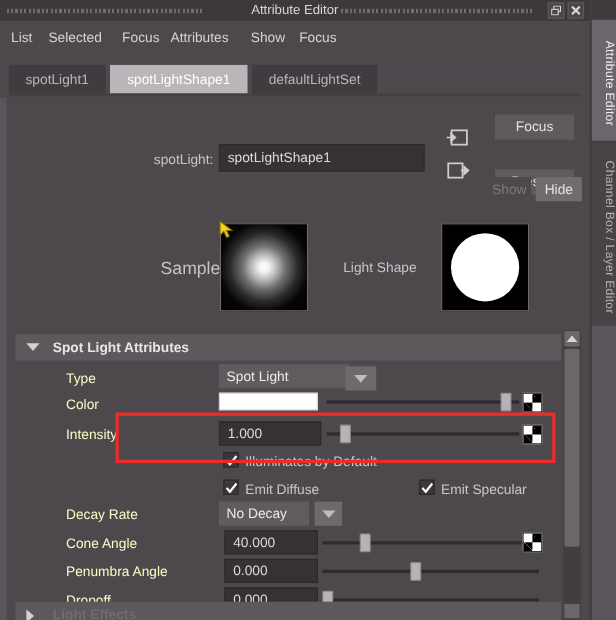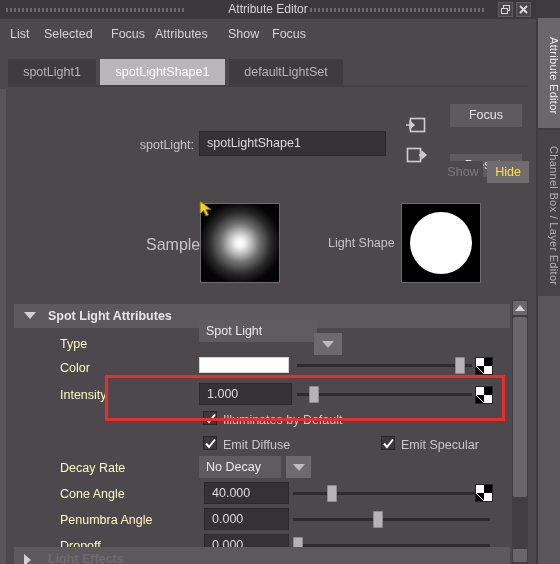--- a/index.html
+++ b/index.html
@@ -67,30 +67,30 @@
     background:#353135;border:1px solid #2c282c;box-sizing:border-box;
     line-height:23px;padding-left:7px;font-size:12.5px;color:#dcdcdc;cursor:text;}
   .icon-btn{position:absolute;width:22px;height:20px;cursor:pointer;}
   .icon-btn svg{display:block;}
 
   .sq-btn{position:absolute;background:#5e5a5e;color:#e3e3e3;font-size:12.5px;
     text-align:center;cursor:pointer;box-sizing:border-box;}
   .sq-btn.focus{left:450px;top:104px;width:72px;height:23px;line-height:23px;}
   .sq-btn.presets{left:450px;top:130px;width:72px;height:23px;line-height:23px;margin-top:24px;}
   .sq-btn.show{left:443px;top:161px;width:40px;height:22px;line-height:22px;background:#4c484c;color:#7d797d;}
-  .sq-btn.hide{left:487px;top:161px;width:42px;height:22px;line-height:22px;background:#6f6b6f;color:#fde047;}
+  .sq-btn.hide{left:487px;top:161px;width:42px;height:22px;line-height:22px;background:#6f6b6f;color:#e5e5e5;}
 
   
   .lbl-sample{position:absolute;left:146px;top:236px;font-size:16px;color:#c7c3c7;}
   .sample-sq{position:absolute;left:200px;top:203px;width:80px;height:80px;background:#000;
     border:1px solid #6e6a6e;box-sizing:border-box;overflow:hidden;}
   .sample-glow{position:absolute;left:50%;top:50%;width:78px;height:78px;
     transform:translate(-50%,-50%);
     background:radial-gradient(circle at 50% 50%, #ffffff 0%, #f2f2f2 8%, #bdbdbd 20%, #6e6e6e 36%, #2a2a2a 56%, #050505 74%, #000 100%);}
-  .lbl-shape{position:absolute;left:328px;top:236px;font-size:12.5px;color:#c7c3c7;}
+  .lbl-shape{position:absolute;left:312px;top:236px;font-size:12.5px;color:#c7c3c7;}
   .shape-sq{position:absolute;left:401px;top:203px;width:80px;height:80px;background:#000;
     border:1px solid #6e6a6e;box-sizing:border-box;}
   .shape-circle{position:absolute;left:50%;top:50%;width:62px;height:62px;border-radius:50%;
     background:#ffffff;transform:translate(-50%,-50%);}
   .cursor-arrow{position:absolute;left:196px;top:199px;}
 
   
   .section-hdr{position:absolute;left:14px;top:304px;width:496px;height:24px;background:#5c585c;cursor:pointer;}
   .section-hdr .tri{position:absolute;left:10px;top:8px;width:0;height:0;
     border-left:6px solid transparent;border-right:6px solid transparent;border-top:7px solid #d4d0d4;}
@@ -233,21 +233,21 @@
     <div class="shape-circle"></div>
   </div>
 
   <div class="section-hdr">
     <span class="tri"></span>
     <span class="txt">Spot Light Attributes</span>
   </div>
   <div class="section-body"></div>
 
   <div class="row-label" style="left:60px;top:337px">Type</div>
-  <div class="combo" style="left:199px;top:320px;width:118px;height:22px;line-height:22px">Spot Light</div>
+  <div class="combo" style="left:199px;top:331px;width:118px;height:22px;line-height:22px">Spot Light</div>
   <div class="combo-arrow" style="left:314px;top:333px;width:28px;height:22px">
       <i></i>
     </div>
 
   <div class="row-label" style="left:60px;top:361px">Color</div>
   <div class="color-swatch" style="left:199px;top:357px;width:90px;height:16px"></div>
   <div class="slider-track" style="left:297px;top:364px;width:175px"></div>
   <div class="slider-handle" style="left:455px;top:357px"></div>
   <div class="checker" style="left:475px;top:357px"></div>
 

